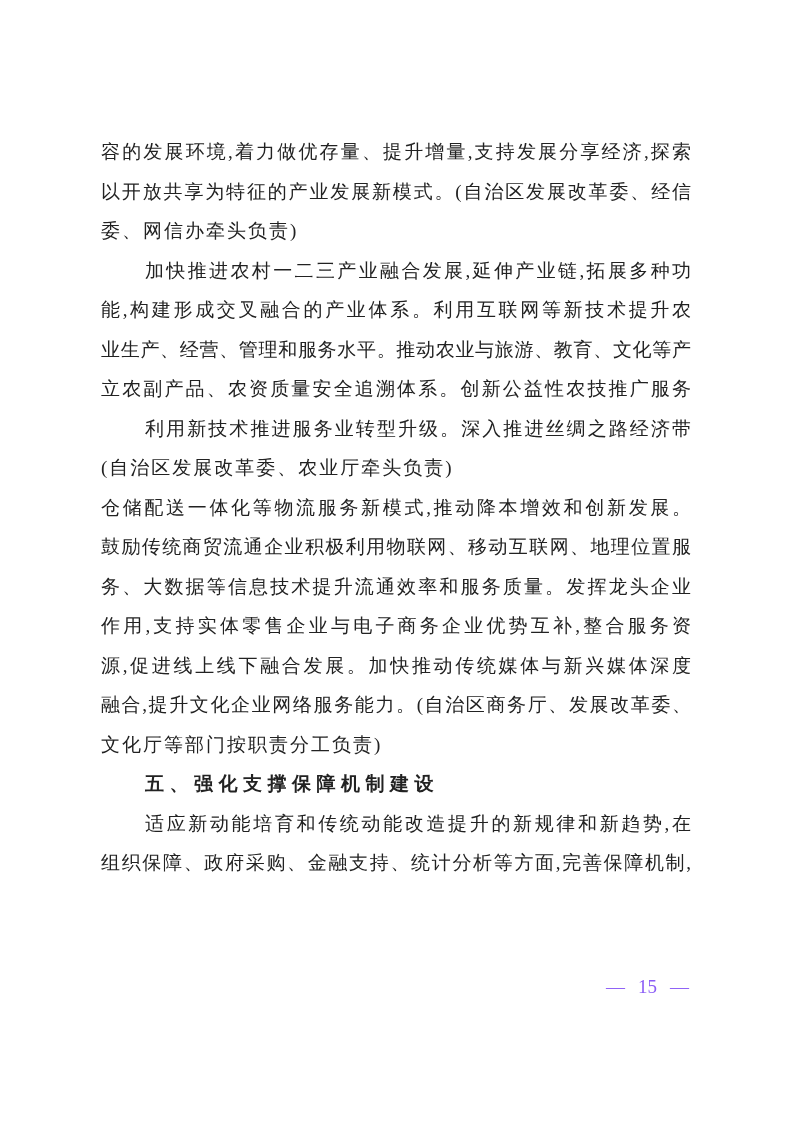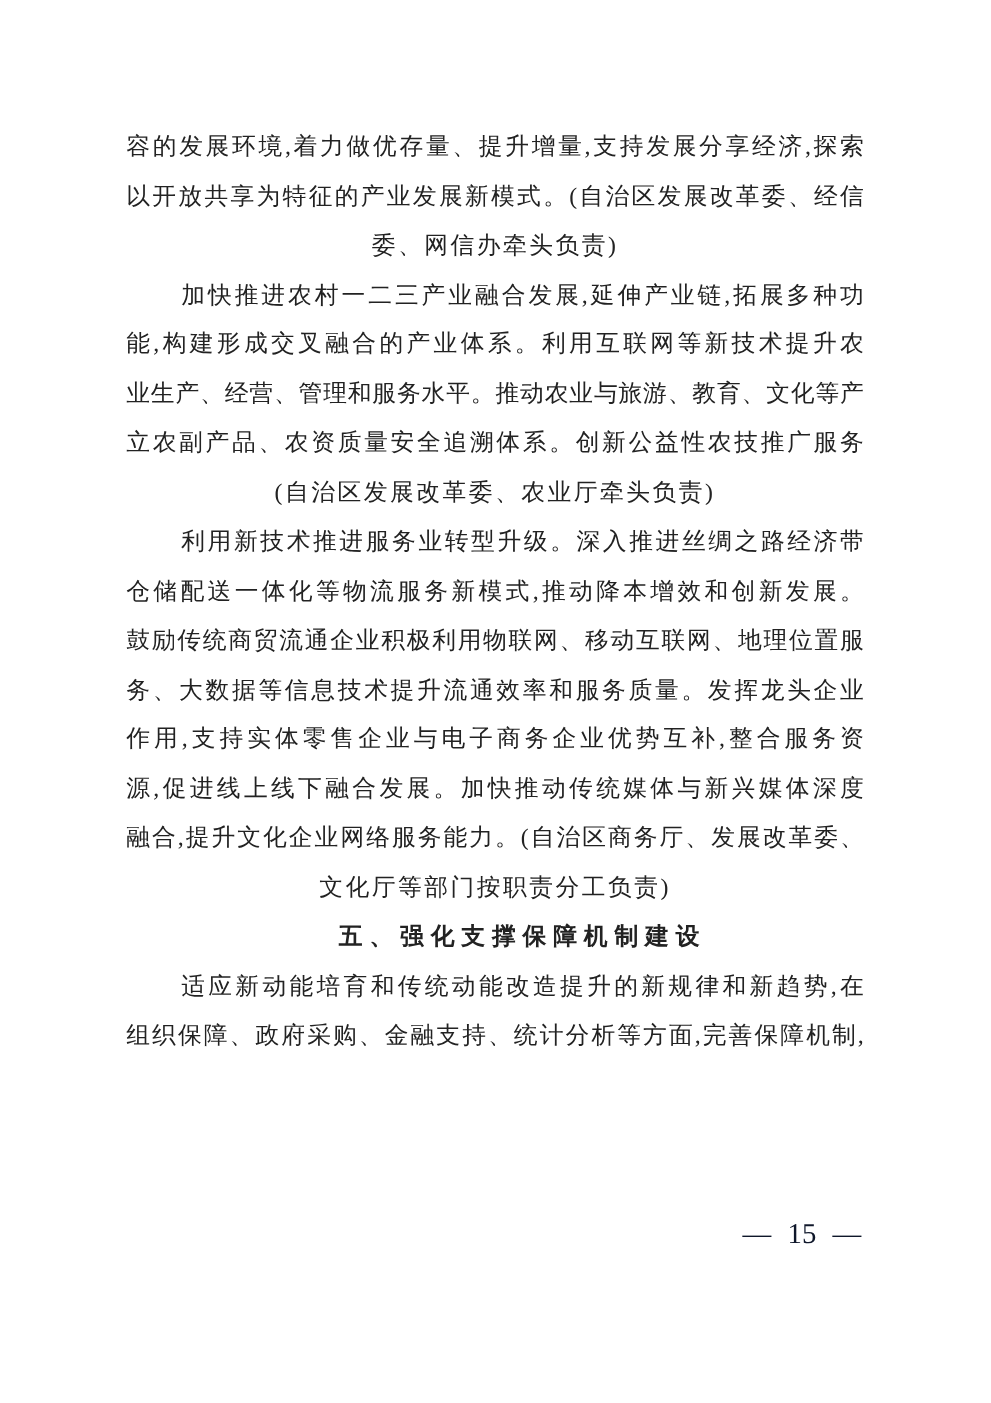--- a/index.html
+++ b/index.html
@@ -13,75 +13,75 @@
     height: 1122px;
     margin: 0 auto;
     background: #ffffff;
     overflow: hidden;
     font-family: "Liberation Serif", "DejaVu Serif", serif;
     color: #222222;
   }
   .textblock {
     position: absolute;
     left: 101px;
-    top: 98px;
+    top: 132px;
     width: 590px;
   }
   .line {
     height: 39.5px;
     line-height: 39.5px;
     font-size: 19px;
     overflow: hidden;
   }
   .line.justify {
     text-align: justify;
     text-align-last: justify;
     -moz-text-align-last: justify;
     text-justify: inter-character;
   }
   .line.left {
-    text-align: center;
+    text-align: left;
     letter-spacing: 2px;
     white-space: nowrap;
   }
   .line.indent {
     text-indent: 44px;
   }
   .line.heading {
     font-weight: 700;
     letter-spacing: 5.5px;
     white-space: nowrap;
   }
   .footer {
     position: absolute;
     top: 976px;
     right: 104px;
-    font-size: 23px;
+    font-size: 19px;
     line-height: 22px;
-    color: #0f172a;
+    color: #8b5cf6;
     white-space: nowrap;
   }
   .footer .pagenum {
     margin: 0 13px;
   }
 </style>
 </head>
 <body>
 
 <div class="sheet">
   <div class="textblock" id="textblock">
       <div class="line justify">容的发展环境,着力做优存量、提升增量,支持发展分享经济,探索</div>
       <div class="line justify">以开放共享为特征的产业发展新模式。(自治区发展改革委、经信</div>
       <div class="line left">委、网信办牵头负责)</div>
       <div class="line justify indent">加快推进农村一二三产业融合发展,延伸产业链,拓展多种功</div>
       <div class="line justify">能,构建形成交叉融合的产业体系。利用互联网等新技术提升农</div>
       <div class="line justify">业生产、经营、管理和服务水平。推动农业与旅游、教育、文化等产</div>
       <div class="line justify">立农副产品、农资质量安全追溯体系。创新公益性农技推广服务</div>
+      <div class="line justify indent">利用新技术推进服务业转型升级。深入推进丝绸之路经济带</div>
       <div class="line left">(自治区发展改革委、农业厅牵头负责)</div>
-      <div class="line justify indent">利用新技术推进服务业转型升级。深入推进丝绸之路经济带</div>
       <div class="line justify">仓储配送一体化等物流服务新模式,推动降本增效和创新发展。</div>
       <div class="line justify">鼓励传统商贸流通企业积极利用物联网、移动互联网、地理位置服</div>
       <div class="line justify">务、大数据等信息技术提升流通效率和服务质量。发挥龙头企业</div>
       <div class="line justify">作用,支持实体零售企业与电子商务企业优势互补,整合服务资</div>
       <div class="line justify">源,促进线上线下融合发展。加快推动传统媒体与新兴媒体深度</div>
       <div class="line justify">融合,提升文化企业网络服务能力。(自治区商务厅、发展改革委、</div>
       <div class="line left">文化厅等部门按职责分工负责)</div>
       <div class="line left indent heading">五、强化支撑保障机制建设</div>
       <div class="line justify indent">适应新动能培育和传统动能改造提升的新规律和新趋势,在</div>
       <div class="line justify">组织保障、政府采购、金融支持、统计分析等方面,完善保障机制,</div>

